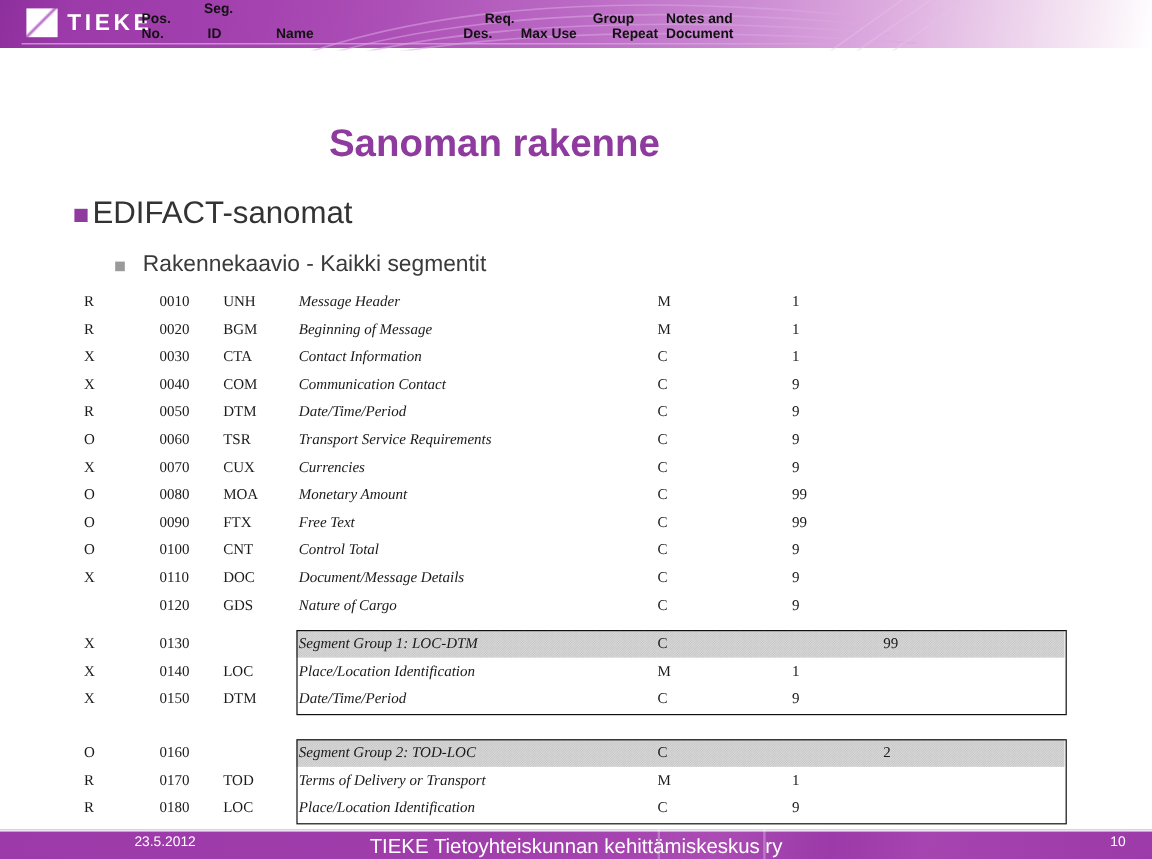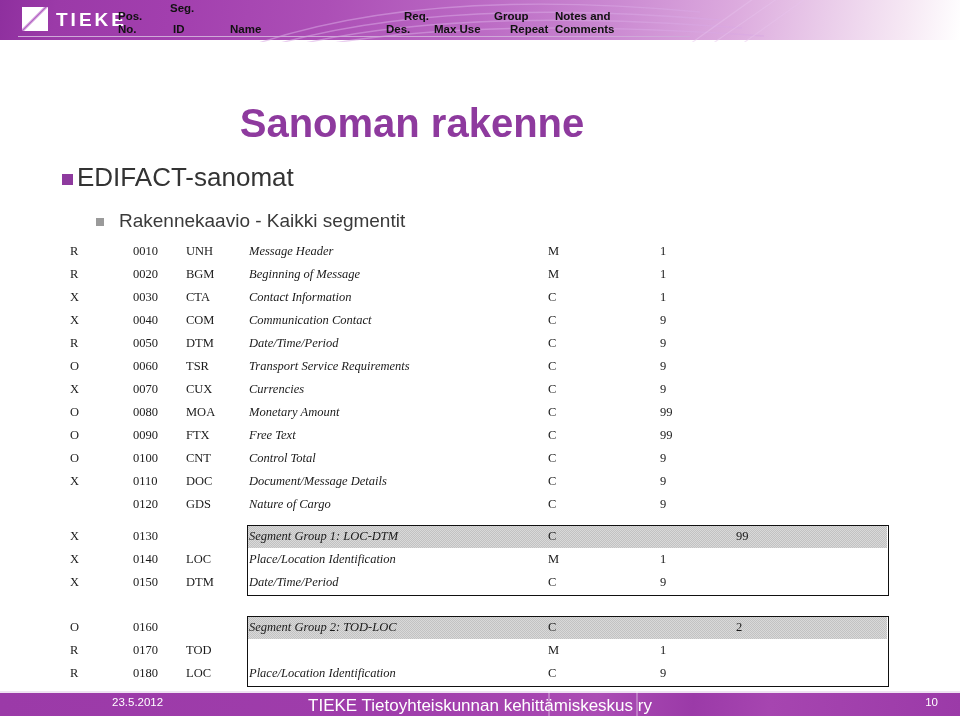--- a/index.html
+++ b/index.html
@@ -32,21 +32,21 @@
     position:absolute;color:#111111;font-size:11.5px;font-weight:bold;
     line-height:13px;font-family:"Liberation Sans", sans-serif;
   }
   .header-rule{
     position:absolute;left:18px;top:36px;width:672px;height:1px;background:#cfa9d8;
   }
 
   
   .deck-title{
     position:absolute;left:0;top:101px;width:824px;text-align:center;
-    font-size:40px;font-weight:bold;color:#8e3a9e;letter-spacing:0px;
+    font-size:32px;font-weight:bold;color:#8e3a9e;letter-spacing:0px;
   }
   .bullet1{
     position:absolute;left:62px;top:162px;display:flex;align-items:center;gap:4px;
   }
   .bullet1 .sq{width:11px;height:11px;background:#8e3a9e;flex:0 0 auto;margin-top:4px;}
   .bullet1 .txt{font-size:26px;color:#333333;line-height:30px;}
   .bullet2{
     position:absolute;left:96px;top:209px;display:flex;align-items:center;gap:15px;
   }
   .bullet2 .sq{width:8px;height:8px;background:#9a9a9a;flex:0 0 auto;margin-top:3px;}
@@ -133,21 +133,21 @@
 
   <div class="col-head" style="left:386px;top:10px;padding-left:18px;">Req.</div>
   <div class="col-head" style="left:386px;top:23px;">Des.</div>
 
   <div class="col-head" style="left:434px;top:23px;">Max Use</div>
 
   <div class="col-head" style="left:494px;top:10px;">Group</div>
   <div class="col-head" style="left:494px;top:23px;padding-left:16px;">Repeat</div>
 
   <div class="col-head" style="left:555px;top:10px;">Notes and</div>
-  <div class="col-head" style="left:555px;top:23px;">Comments</div>
+  <div class="col-head" style="left:555px;top:23px;">Document</div>
 
   <div class="header-rule"></div>
 
   <div class="deck-title">Sanoman rakenne</div>
 
   <div class="bullet1">
     <span class="sq"></span>
     <span class="txt">EDIFACT-sanomat</span>
   </div>
 
@@ -300,20 +300,21 @@
         <div class="cell c-seg"></div>
         <div class="cell c-name">Segment Group 2: TOD-LOC</div>
         <div class="cell c-des">C</div>
         <div class="cell c-max"></div>
         <div class="cell c-grp">2</div>
       </div>
       <div class="row" style="position: absolute; left: 0px; top: 399px; width: 960px; height: 23px;">
         <div class="cell c-req">R</div>
         <div class="cell c-pos">0170</div>
         <div class="cell c-seg">TOD</div>
+        <div class="cell c-name">Terms of Delivery or Transport</div>
         <div class="cell c-des">M</div>
         <div class="cell c-max">1</div>
         <div class="cell c-grp"></div>
       </div>
       <div class="row" style="position: absolute; left: 0px; top: 422px; width: 960px; height: 23px;">
         <div class="cell c-req">R</div>
         <div class="cell c-pos">0180</div>
         <div class="cell c-seg">LOC</div>
         <div class="cell c-name">Place/Location Identification</div>
         <div class="cell c-des">C</div>

